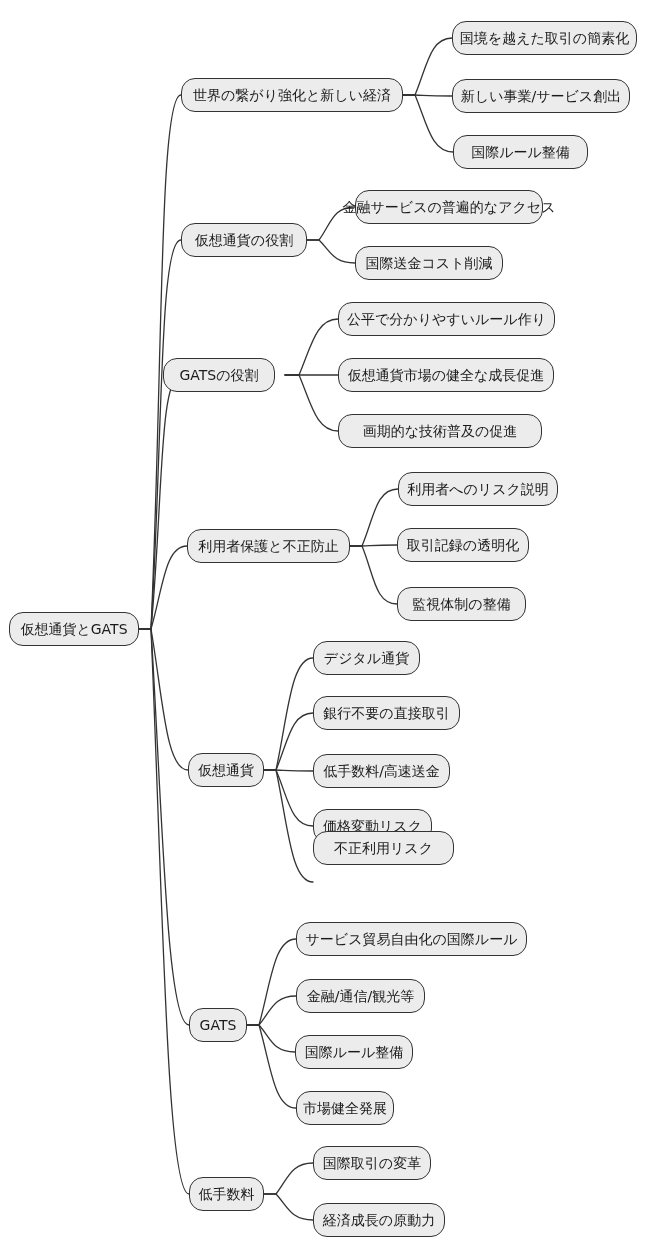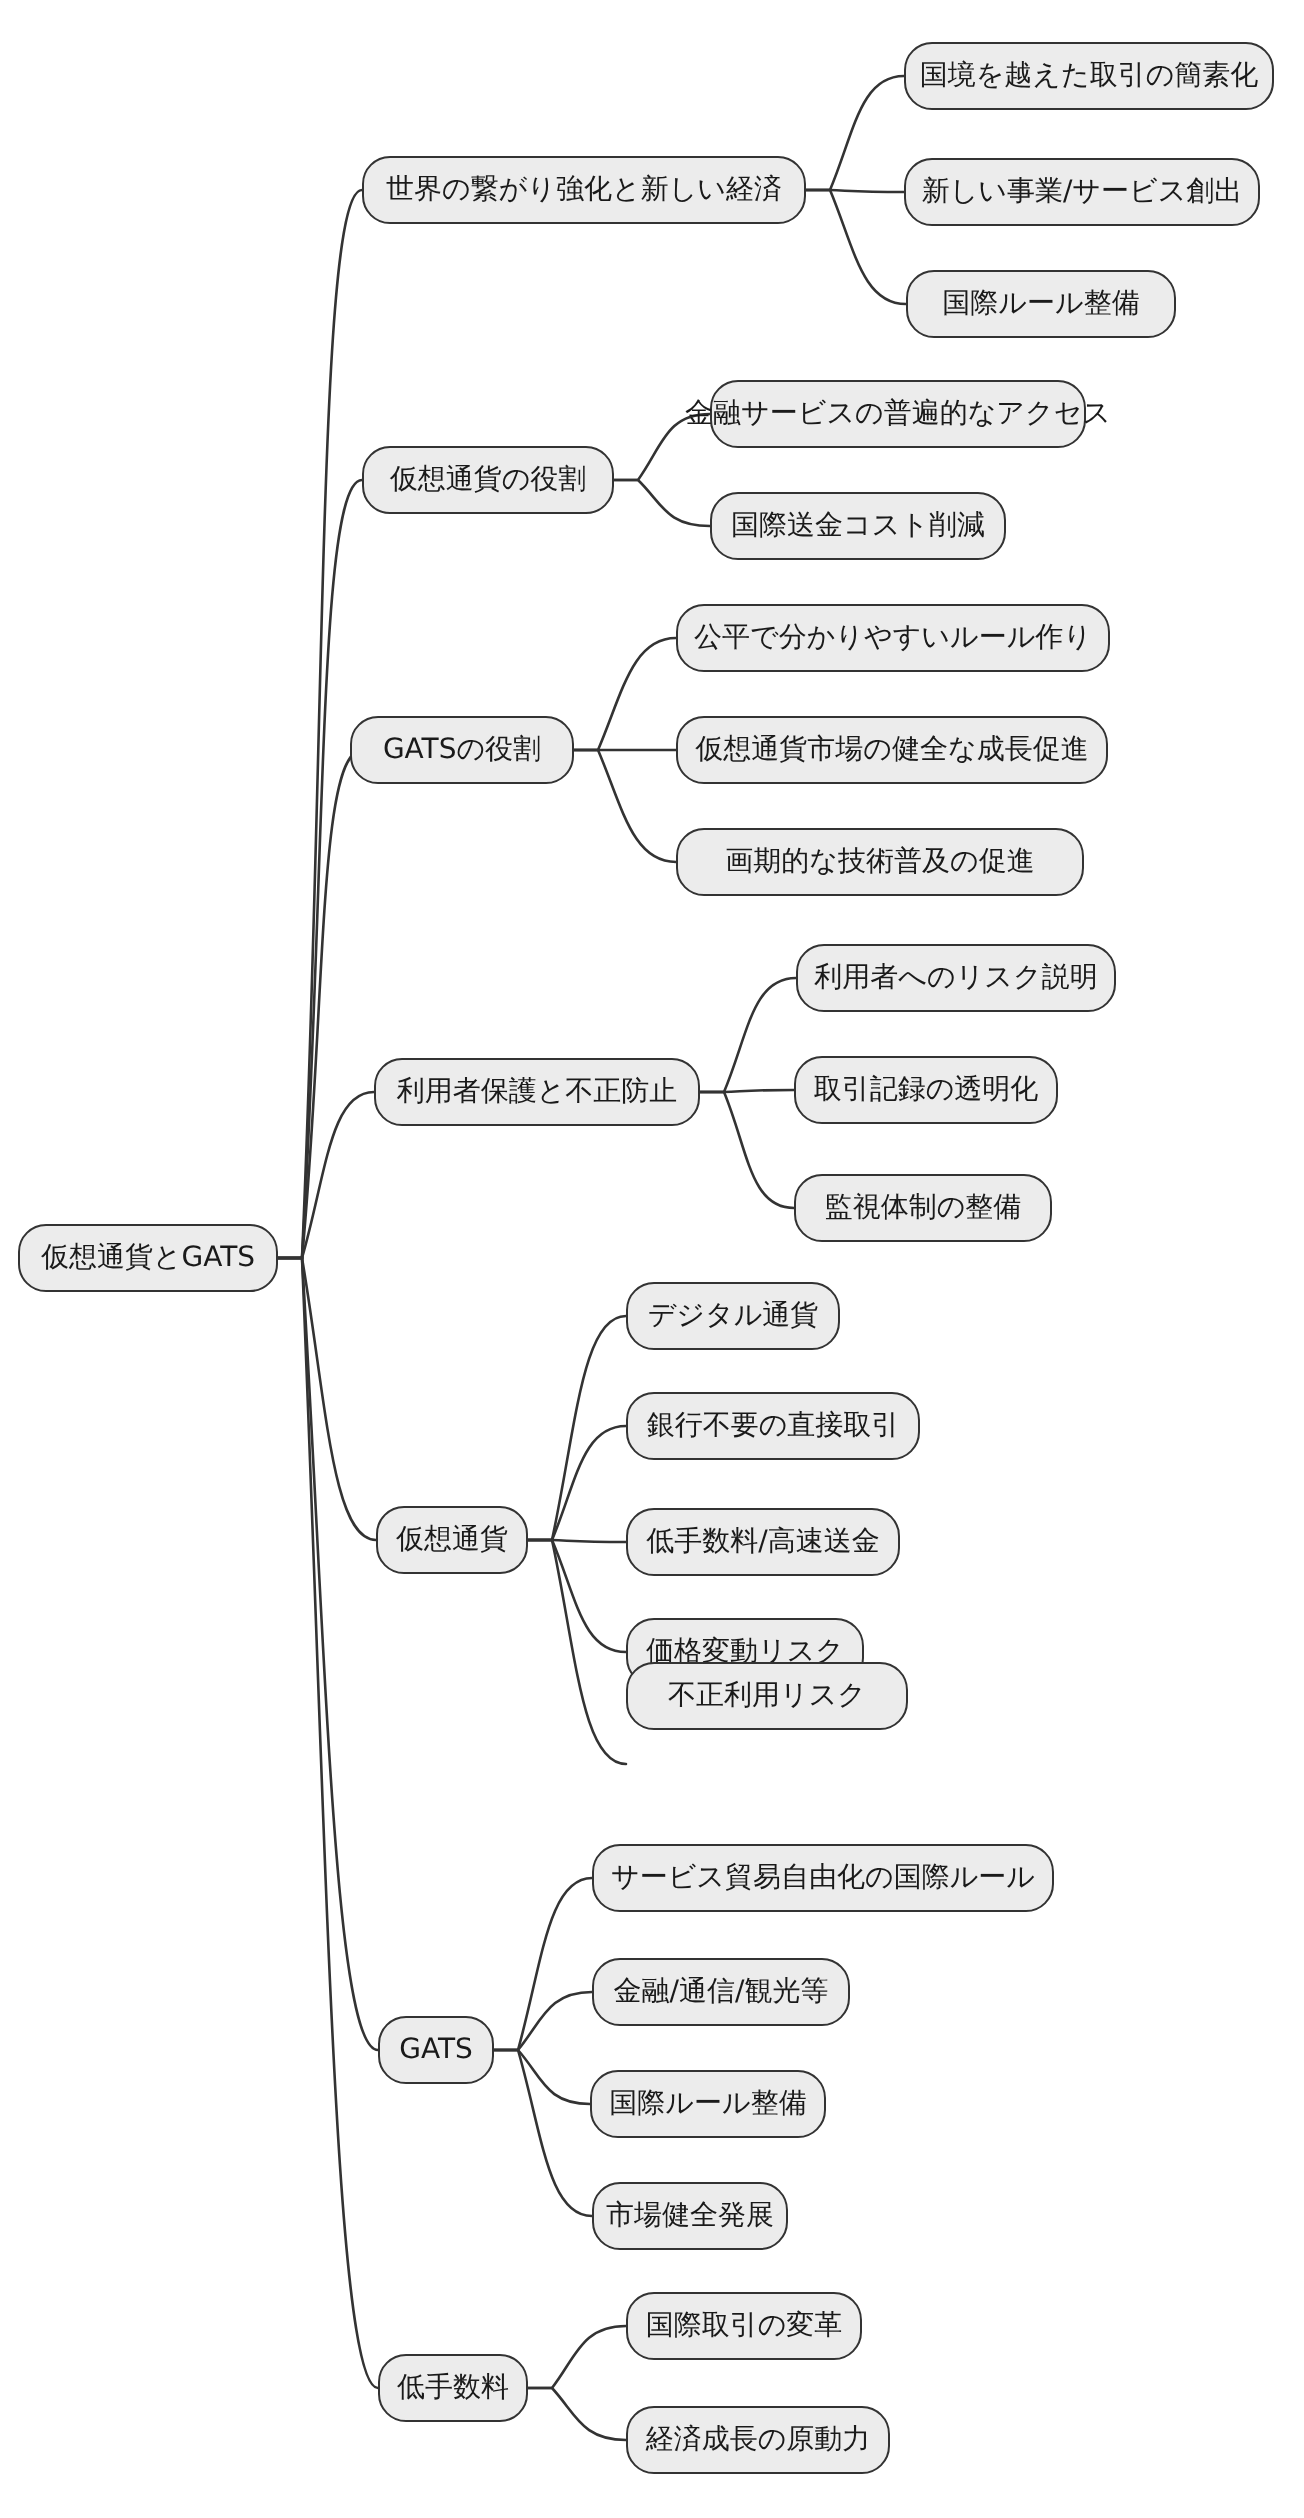--- a/index.html
+++ b/index.html
@@ -78,21 +78,21 @@
 
   <div class="node" id="b0" style="left:181px; top:78px; width:222px">世界の繋がり強化と新しい経済</div>
   <div class="node" id="b0c0" style="left:452px; top:21px; width:185px">国境を越えた取引の簡素化</div>
   <div class="node" id="b0c1" style="left:452px; top:79px; width:178px">新しい事業/サービス創出</div>
   <div class="node" id="b0c2" style="left:453px; top:135px; width:135px">国際ルール整備</div>
 
   <div class="node" id="b1" style="left:181px; top:223px; width:126px">仮想通貨の役割</div>
   <div class="node" id="b1c0" style="left:355px; top:190px; width:188px">金融サービスの普遍的なアクセス</div>
   <div class="node" id="b1c1" style="left:355px; top:246px; width:148px">国際送金コスト削減</div>
 
-  <div class="node" id="b2" style="left:175px; top:358px; width:112px">GATSの役割</div>
+  <div class="node" id="b2" style="left:163px; top:358px; width:112px">GATSの役割</div>
   <div class="node" id="b2c0" style="left:338px; top:302px; width:217px">公平で分かりやすいルール作り</div>
   <div class="node" id="b2c1" style="left:338px; top:358px; width:216px">仮想通貨市場の健全な成長促進</div>
   <div class="node" id="b2c2" style="left:338px; top:414px; width:204px">画期的な技術普及の促進</div>
 
   <div class="node" id="b3" style="left:187px; top:529px; width:163px">利用者保護と不正防止</div>
   <div class="node" id="b3c0" style="left:398px; top:472px; width:160px">利用者へのリスク説明</div>
   <div class="node" id="b3c1" style="left:397px; top:528px; width:132px">取引記録の透明化</div>
   <div class="node" id="b3c2" style="left:397px; top:587px; width:129px">監視体制の整備</div>
 
   <div class="node" id="b4" style="left:188px; top:753px; width:76px">仮想通貨</div>

